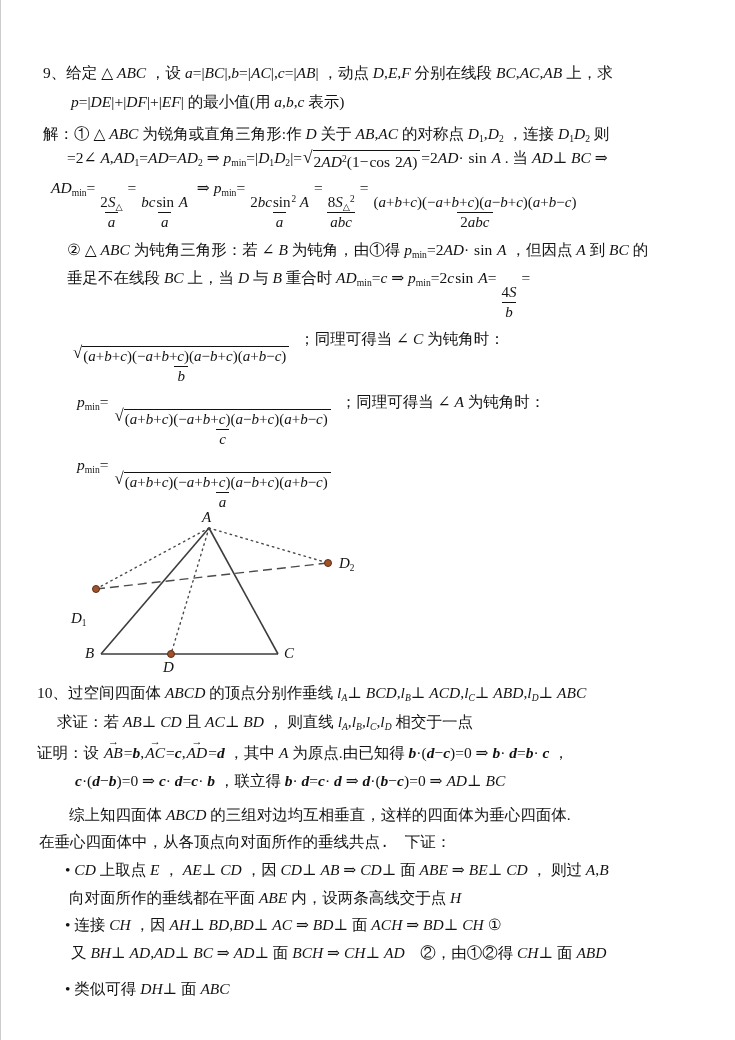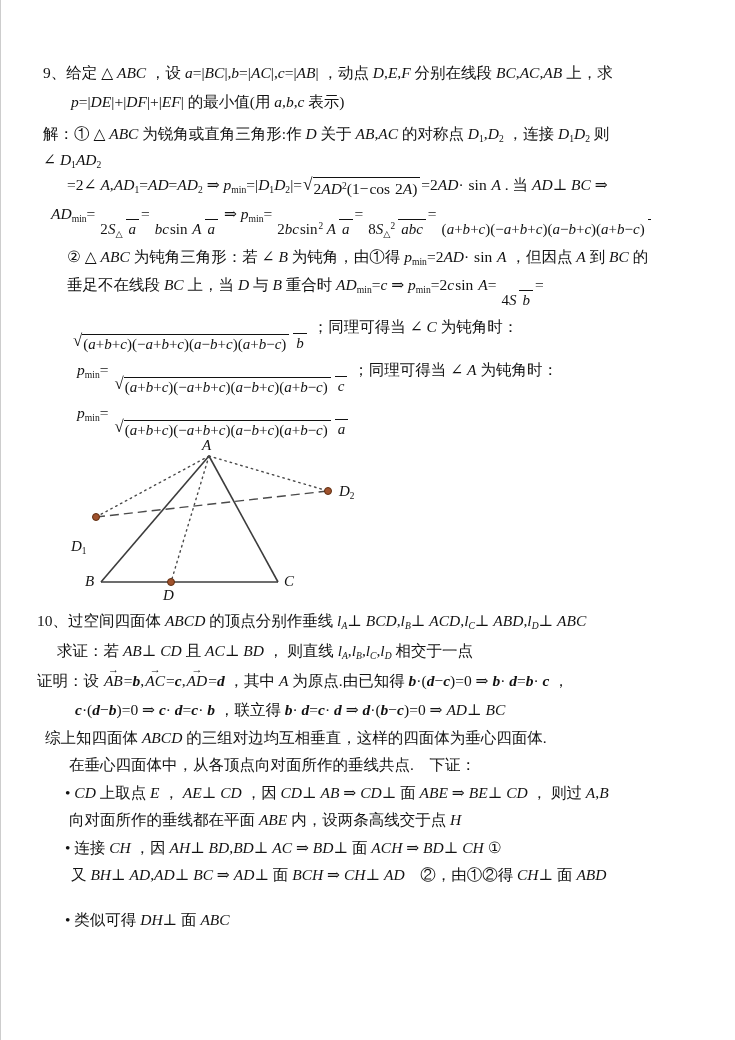--- a/index.html
+++ b/index.html
@@ -22,21 +22,21 @@
   }
   
   .it{font-style:italic;}
   .bm{font-style:italic;font-weight:bold;}
   .up{font-style:normal;}
   .fn{font-style:normal;margin:0 1px;text-align:center;}
   sub,sup{font-size:0.62em;line-height:0;}
   sub{vertical-align:-0.35em;}
   sup{vertical-align:0.55em;}
   .frac{
-    display:inline-flex;align-items:center;
+    display:inline-flex;flex-direction:column;align-items:center;
     vertical-align:-0.95em;margin:0 2px;line-height:1.25;text-align:center;
     font-size:0.97em;
   }
   .frac .num{padding:0 3px;}
   .frac .den{border-top:1.3px solid #121212;padding:0 3px;}
   .sqrt{display:inline-flex;align-items:flex-start;margin:0 1px;}
   .sqrt .rad{font-style:normal;font-size:1.12em;line-height:1;margin-top:-1px;}
   .sqrt .sqbody{border-top:1.3px solid #121212;padding:0 3px 0 1px;}
   .vec{position:relative;display:inline-block;margin:0 1px;}
   .vec::before{
@@ -53,21 +53,20 @@
   .fig-label{position:absolute;font-size:15px;line-height:1;white-space:nowrap;}
 </style>
 </head>
 <body>
 
 <div id="page">
   <div>
       <div class="line" style="padding-left: 42px; margin-top: 0px;"><span class="up">9、给定 </span><span class="up">△</span><span class="up"> </span><span class="it">ABC</span><span class="up"> ，设 </span><span class="it">a</span><span class="up">=|</span><span class="it">BC</span><span class="up">|,</span><span class="it">b</span><span class="up">=|</span><span class="it">AC</span><span class="up">|,</span><span class="it">c</span><span class="up">=|</span><span class="it">AB</span><span class="up">| ，动点 </span><span class="it">D</span><span class="up">,</span><span class="it">E</span><span class="up">,</span><span class="it">F</span><span class="up"> 分别在线段 </span><span class="it">BC</span><span class="up">,</span><span class="it">AC</span><span class="up">,</span><span class="it">AB</span><span class="up"> 上，求</span></div>
       <div class="line" style="padding-left: 70px; margin-top: 7px;"><span class="it">p</span><span class="up">=|</span><span class="it">DE</span><span class="up">|+|</span><span class="it">DF</span><span class="up">|+|</span><span class="it">EF</span><span class="up">| 的最小值(用 </span><span class="it">a</span><span class="up">,</span><span class="it">b</span><span class="up">,</span><span class="it">c</span><span class="up"> 表示)</span></div>
       <div class="line" style="padding-left: 42px; margin-top: 9px;"><span class="up">解：① </span><span class="up">△</span><span class="up"> </span><span class="it">ABC</span><span class="up"> 为锐角或直角三角形:作 </span><span class="it">D</span><span class="up"> 关于 </span><span class="it">AB</span><span class="up">,</span><span class="it">AC</span><span class="up"> 的对称点 </span><span class="it">D</span><sub><span class="up">1</span></sub><span class="up">,</span><span class="it">D</span><sub><span class="up">2</span></sub><span class="up"> ，连接 </span><span class="it">D</span><sub><span class="up">1</span></sub><span class="it">D</span><sub><span class="up">2</span></sub><span class="up"> 则</span></div>
-      <div class="line" style="padding-left: 42px; margin-top: 4px;"><span class="up">∠</span><span class="up"> </span><span class="it">D</span><sub><span class="up">1</span></sub><span class="it">AD</span><sub><span class="up">2</span></sub></div>
       <div class="line" style="padding-left: 66px; margin-top: 2px;"><span class="up">=2</span><span class="up">∠</span><span class="up"> </span><span class="it">A</span><span class="up">,</span><span class="it">AD</span><sub><span class="up">1</span></sub><span class="up">=</span><span class="it">AD</span><span class="up">=</span><span class="it">AD</span><sub><span class="up">2</span></sub><span class="up"> </span><span class="up">⇒</span><span class="up"> </span><span class="it">p</span><sub><span class="up">min</span></sub><span class="up">=|</span><span class="it">D</span><sub><span class="up">1</span></sub><span class="it">D</span><sub><span class="up">2</span></sub><span class="up">|=</span><span class="sqrt">
           <span class="rad">√</span>
           <span class="sqbody"><span class="up">2</span><span class="it">AD</span><sup><span class="up">2</span></sup><span class="up">(1−</span><span class="fn">cos</span><span class="up"> 2</span><span class="it">A</span><span class="up">)</span></span>
         </span><span class="up">=2</span><span class="it">AD</span><span class="up">·</span><span class="up"> </span><span class="fn">sin</span><span class="up"> </span><span class="it">A</span><span class="up"> . 当 </span><span class="it">AD</span><span class="up">⊥</span><span class="up"> </span><span class="it">BC</span><span class="up"> </span><span class="up">⇒</span></div>
       <div class="line" style="padding-left: 50px; margin-top: 3px;"><span class="it">AD</span><sub><span class="up">min</span></sub><span class="up">=</span><span class="frac">
           <span class="num"><span class="up">2</span><span class="it">S</span><sub><span class="up">△</span></sub></span>
           <span class="den"><span class="it">a</span></span>
         </span><span class="up">=</span><span class="frac">
           <span class="num"><span class="it">bc</span><span class="fn">sin</span><span class="up"> </span><span class="it">A</span></span>
           <span class="den"><span class="it">a</span></span>
@@ -126,21 +125,21 @@
       <span class="fig-label" style="left: 283px; top: 134px;"><span class="it">C</span></span>
       <span class="fig-label" style="left: 162px; top: 148px;"><span class="it">D</span></span>
       <span class="fig-label" style="left: 70px; top: 99px;"><span class="it">D</span><sub><span class="up">1</span></sub></span>
       <span class="fig-label" style="left: 338px; top: 44px; text-align: center;"><span class="it">D</span><sub><span class="up">2</span></sub></span>
     </div>
   <div>
       <div class="line" style="padding-left: 36px; margin-top: 4px;"><span class="up">10、过空间四面体 </span><span class="it">ABCD</span><span class="up"> 的顶点分别作垂线 </span><span class="it">l</span><sub><span class="it">A</span></sub><span class="up">⊥</span><span class="up"> </span><span class="it">BCD</span><span class="up">,</span><span class="it">l</span><sub><span class="it">B</span></sub><span class="up">⊥</span><span class="up"> </span><span class="it">ACD</span><span class="up">,</span><span class="it">l</span><sub><span class="it">C</span></sub><span class="up">⊥</span><span class="up"> </span><span class="it">ABD</span><span class="up">,</span><span class="it">l</span><sub><span class="it">D</span></sub><span class="up">⊥</span><span class="up"> </span><span class="it">ABC</span></div>
       <div class="line" style="padding-left: 56px; margin-top: 7px;"><span class="up">求证：若 </span><span class="it">AB</span><span class="up">⊥</span><span class="up"> </span><span class="it">CD</span><span class="up"> 且 </span><span class="it">AC</span><span class="up">⊥</span><span class="up"> </span><span class="it">BD</span><span class="up"> ， 则直线 </span><span class="it">l</span><sub><span class="it">A</span></sub><span class="up">,</span><span class="it">l</span><sub><span class="it">B</span></sub><span class="up">,</span><span class="it">l</span><sub><span class="it">C</span></sub><span class="up">,</span><span class="it">l</span><sub><span class="it">D</span></sub><span class="up"> 相交于一点</span></div>
       <div class="line" style="padding-left: 36px; margin-top: 8px;"><span class="up">证明：设 </span><span class="vec"><span class="it">AB</span></span><span class="up">=</span><span class="bm"><span class="it">b</span></span><span class="up">,</span><span class="vec"><span class="it">AC</span></span><span class="up">=</span><span class="bm"><span class="it">c</span></span><span class="up">,</span><span class="vec"><span class="it">AD</span></span><span class="up">=</span><span class="bm"><span class="it">d</span></span><span class="up"> ，其中 </span><span class="it">A</span><span class="up"> 为原点.由已知得 </span><span class="bm"><span class="it">b</span></span><span class="up">·</span><span class="up">(</span><span class="bm"><span class="it">d</span></span><span class="up">−</span><span class="bm"><span class="it">c</span></span><span class="up">)=0 </span><span class="up">⇒</span><span class="up"> </span><span class="bm"><span class="it">b</span></span><span class="up">·</span><span class="up"> </span><span class="bm"><span class="it">d</span></span><span class="up">=</span><span class="bm"><span class="it">b</span></span><span class="up">·</span><span class="up"> </span><span class="bm"><span class="it">c</span></span><span class="up"> ，</span></div>
       <div class="line" style="padding-left: 74px; margin-top: 6px;"><span class="bm"><span class="it">c</span></span><span class="up">·</span><span class="up">(</span><span class="bm"><span class="it">d</span></span><span class="up">−</span><span class="bm"><span class="it">b</span></span><span class="up">)=0 </span><span class="up">⇒</span><span class="up"> </span><span class="bm"><span class="it">c</span></span><span class="up">·</span><span class="up"> </span><span class="bm"><span class="it">d</span></span><span class="up">=</span><span class="bm"><span class="it">c</span></span><span class="up">·</span><span class="up"> </span><span class="bm"><span class="it">b</span></span><span class="up"> ，联立得 </span><span class="bm"><span class="it">b</span></span><span class="up">·</span><span class="up"> </span><span class="bm"><span class="it">d</span></span><span class="up">=</span><span class="bm"><span class="it">c</span></span><span class="up">·</span><span class="up"> </span><span class="bm"><span class="it">d</span></span><span class="up"> </span><span class="up">⇒</span><span class="up"> </span><span class="bm"><span class="it">d</span></span><span class="up">·</span><span class="up">(</span><span class="bm"><span class="it">b</span></span><span class="up">−</span><span class="bm"><span class="it">c</span></span><span class="up">)=0 </span><span class="up">⇒</span><span class="up"> </span><span class="it">AD</span><span class="up">⊥</span><span class="up"> </span><span class="it">BC</span></div>
-      <div class="line" style="padding-left: 44px; margin-top: 6px;"><span class="up">综上知四面体 </span><span class="it">ABCD</span><span class="up"> 的三组对边均互相垂直，这样的四面体为垂心四面体.</span></div>
-      <div class="line" style="padding-left: 68px; margin-top: 5px;"><span class="up">在垂心四面体中，从各顶点向对面所作的垂线共点.　下证：</span></div>
+      <div class="line" style="padding-left: 68px; margin-top: 12px;"><span class="up">综上知四面体 </span><span class="it">ABCD</span><span class="up"> 的三组对边均互相垂直，这样的四面体为垂心四面体.</span></div>
+      <div class="line" style="padding-left: 38px; margin-top: 5px; font-family: Liberation Mono, monospace;"><span class="up">在垂心四面体中，从各顶点向对面所作的垂线共点.　下证：</span></div>
       <div class="line" style="padding-left: 64px; margin-top: 5px;"><span class="up">• </span><span class="it">CD</span><span class="up"> 上取点 </span><span class="it">E</span><span class="up"> ， </span><span class="it">AE</span><span class="up">⊥</span><span class="up"> </span><span class="it">CD</span><span class="up"> ，因 </span><span class="it">CD</span><span class="up">⊥</span><span class="up"> </span><span class="it">AB</span><span class="up"> </span><span class="up">⇒</span><span class="up"> </span><span class="it">CD</span><span class="up">⊥</span><span class="up"> 面 </span><span class="it">ABE</span><span class="up"> </span><span class="up">⇒</span><span class="up"> </span><span class="it">BE</span><span class="up">⊥</span><span class="up"> </span><span class="it">CD</span><span class="up"> ， 则过 </span><span class="it">A</span><span class="up">,</span><span class="it">B</span></div>
       <div class="line" style="padding-left: 68px; margin-top: 5px;"><span class="up">向对面所作的垂线都在平面 </span><span class="it">ABE</span><span class="up"> 内，设两条高线交于点 </span><span class="it">H</span></div>
       <div class="line" style="padding-left: 64px; margin-top: 5px;"><span class="up">• 连接 </span><span class="it">CH</span><span class="up"> ，因 </span><span class="it">AH</span><span class="up">⊥</span><span class="up"> </span><span class="it">BD</span><span class="up">,</span><span class="it">BD</span><span class="up">⊥</span><span class="up"> </span><span class="it">AC</span><span class="up"> </span><span class="up">⇒</span><span class="up"> </span><span class="it">BD</span><span class="up">⊥</span><span class="up"> 面 </span><span class="it">ACH</span><span class="up"> </span><span class="up">⇒</span><span class="up"> </span><span class="it">BD</span><span class="up">⊥</span><span class="up"> </span><span class="it">CH</span><span class="up"> ①</span></div>
       <div class="line" style="padding-left: 70px; margin-top: 5px;"><span class="up">又 </span><span class="it">BH</span><span class="up">⊥</span><span class="up"> </span><span class="it">AD</span><span class="up">,</span><span class="it">AD</span><span class="up">⊥</span><span class="up"> </span><span class="it">BC</span><span class="up"> </span><span class="up">⇒</span><span class="up"> </span><span class="it">AD</span><span class="up">⊥</span><span class="up"> 面 </span><span class="it">BCH</span><span class="up"> </span><span class="up">⇒</span><span class="up"> </span><span class="it">CH</span><span class="up">⊥</span><span class="up"> </span><span class="it">AD</span><span class="up">　②，由①②得 </span><span class="it">CH</span><span class="up">⊥</span><span class="up"> 面 </span><span class="it">ABD</span></div>
-      <div class="line" style="padding-left: 64px; margin-top: 22px;"><span class="up">• 类似可得 </span><span class="it">DH</span><span class="up">⊥</span><span class="up"> 面 </span><span class="it">ABC</span></div>
+      <div class="line" style="padding-left: 64px; margin-top: 14px;"><span class="up">• 类似可得 </span><span class="it">DH</span><span class="up">⊥</span><span class="up"> 面 </span><span class="it">ABC</span></div>
     </div>
 </div>
 
 </body></html>

